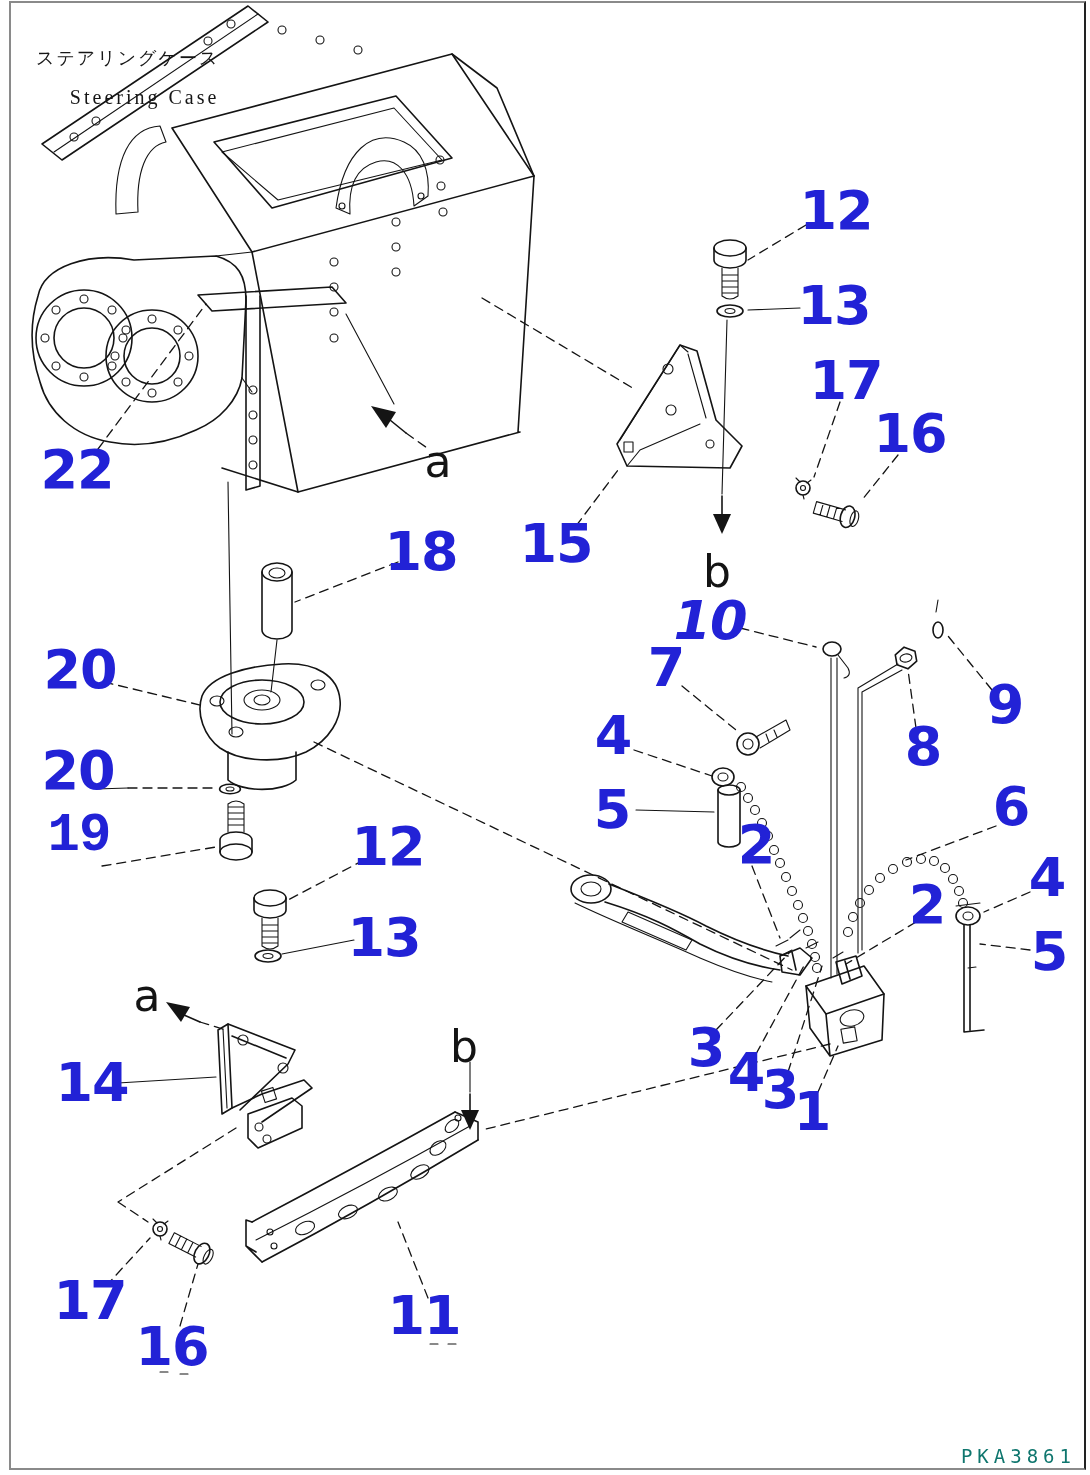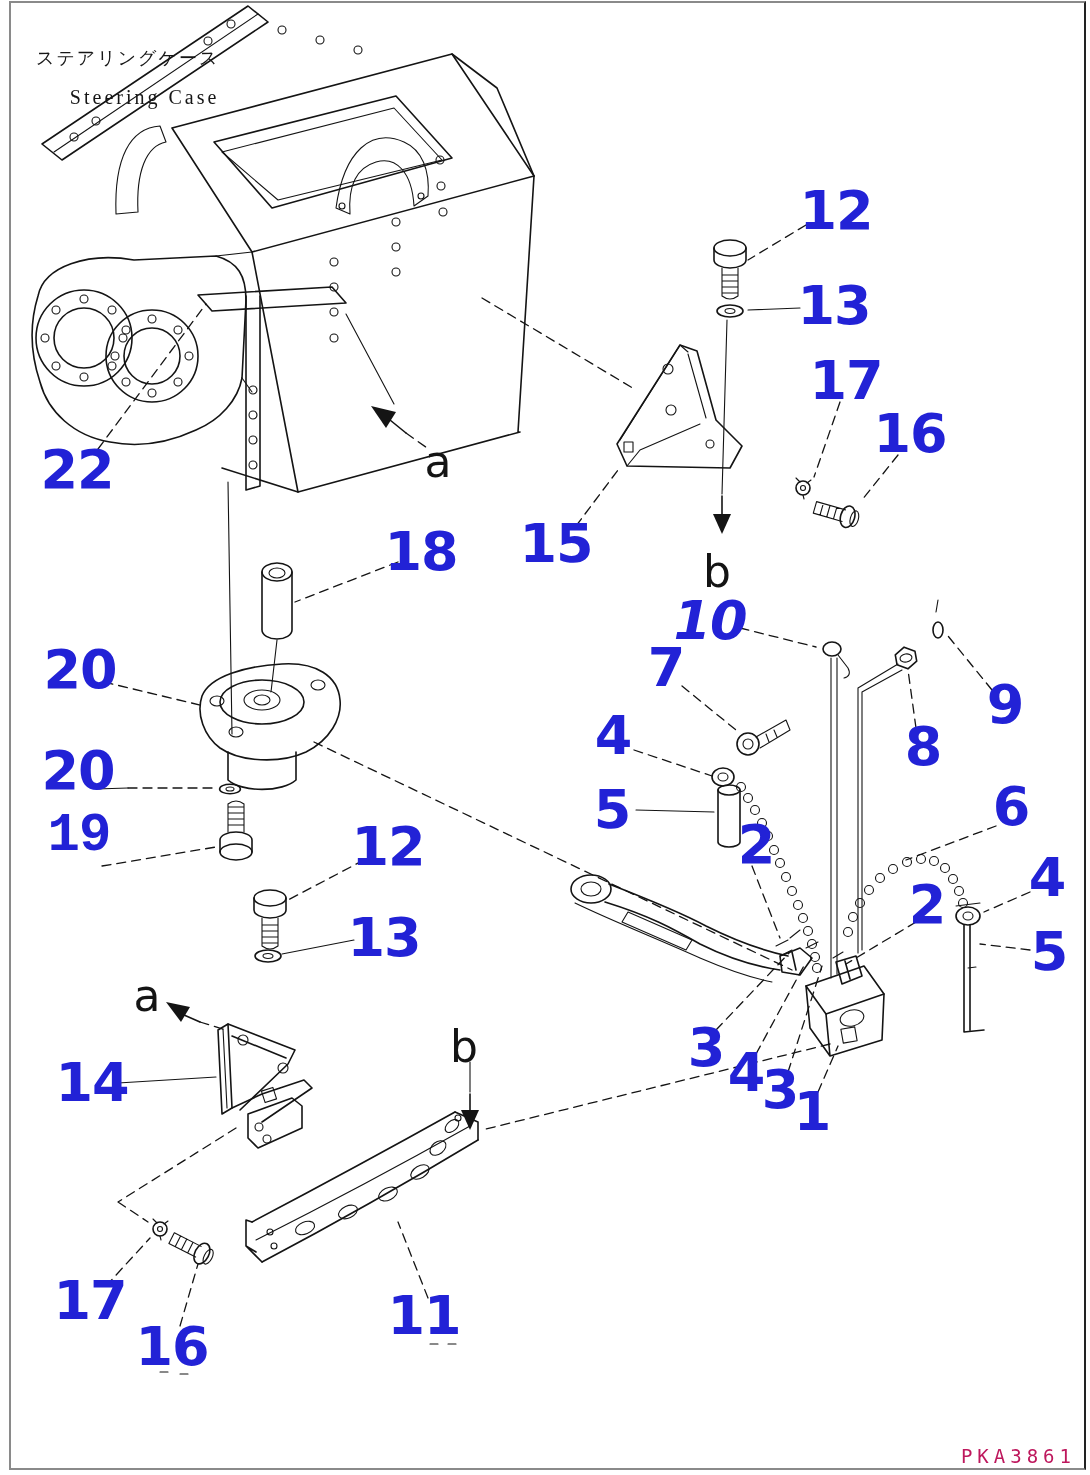--- a/index.html
+++ b/index.html
@@ -22,21 +22,21 @@
     font-family:"DejaVu Sans",sans-serif;letter-spacing:-1px;white-space:nowrap;
   }
   .viewletter{
     position:absolute;transform:translate(-50%,-50%);
     color:#141414;font-size:44px;line-height:1;font-family:"DejaVu Sans",sans-serif;
   }
   .titleblock{position:absolute;left:36px;top:46px;color:#161616;}
   .title-jp{font-family:Liberation Mono, monospace;font-size:18px;letter-spacing:2px;}
   .title-en{font-family:Liberation Serif, serif;font-size:20px;letter-spacing:3px;margin-top:16px;text-align:right;}
   .drawno{
-    position:absolute;right:14px;bottom:8px;color:#be185d;
+    position:absolute;right:14px;bottom:8px;color:#0f766e;
     font-family:"DejaVu Sans Mono",monospace;font-size:19px;letter-spacing:5px;
   }
 </style>
 </head>
 <body>
 
 <div class="stage">
 
   <svg class="lineart" width="1090" height="1475" viewBox="0 0 1090 1475">
     <defs>

